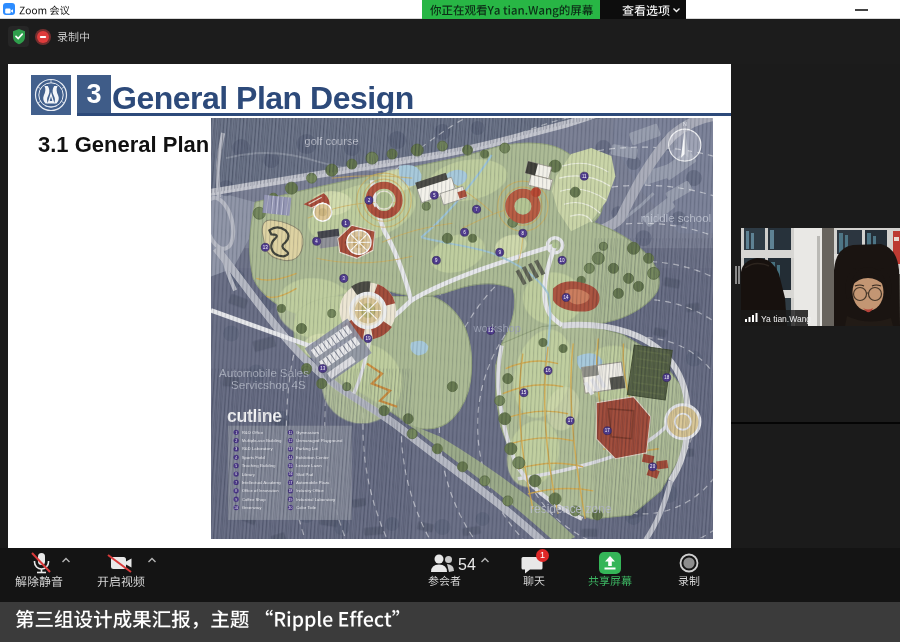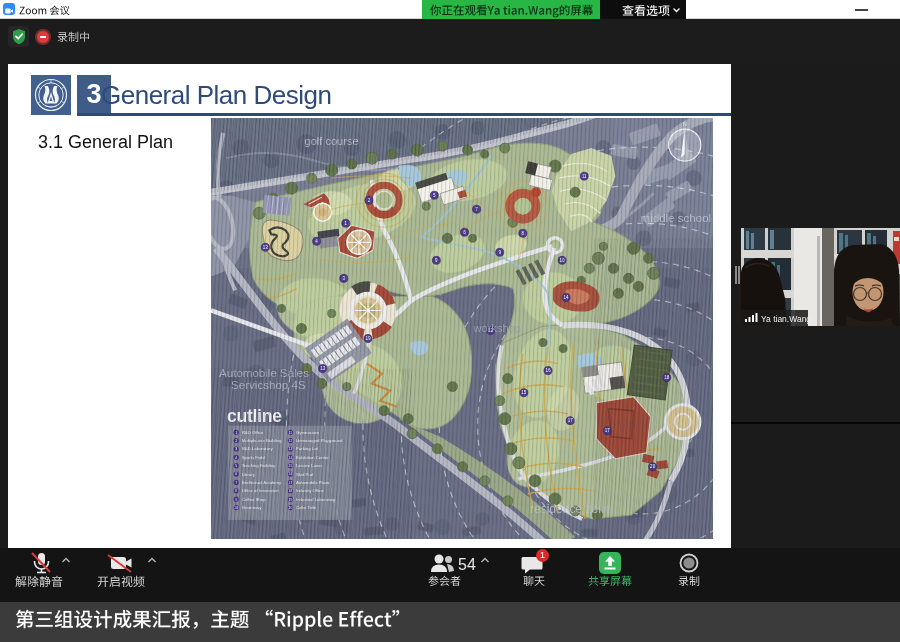--- a/index.html
+++ b/index.html
@@ -66,25 +66,25 @@
       <line x1="7" y1="28" x2="9.8" y2="26.2"></line>
     </g>
     <path d="M13.5 11 C15 14 14.5 17 12.8 20.5 C11.5 23.5 12.5 26.5 14.5 28.5 L17 28.5 C15.5 25.5 15.8 23 17.5 20 C19 17 18.5 13.5 16.8 11 Z" fill="#f2f5f9"></path>
     <path d="M26.5 11 C25 14 25.5 17 27.2 20.5 C28.5 23.5 27.5 26.5 25.5 28.5 L23 28.5 C24.5 25.5 24.2 23 22.5 20 C21 17 21.5 13.5 23.2 11 Z" fill="#f2f5f9"></path>
     <path d="M20 17 L23.5 28.5 L16.5 28.5 Z M20 21.5 L21.3 26 L18.7 26 Z" fill="#f2f5f9" fill-rule="evenodd"></path>
     <path d="M14 30.5 C18 32.3 22 32.3 26 30.5" fill="none" stroke="#dfe5ef" stroke-width="0.9"></path>
   </svg>
 
 <div class="abs" style="left:77px;top:75px;width:34px;height:38px;background:#3f5c88;color:#fff;font-size:27px;font-weight:bold;text-align:center;line-height:38px">3</div>
 
-<div class="abs" style="left:101px;top:80px;color:#2d4a7a;font-size:26px;font-weight:normal;letter-spacing:-0.5px">General Plan Design</div>
+<div class="abs" style="left:112px;top:80px;color:#2d4a7a;font-size:32px;font-weight:bold;letter-spacing:-0.5px">General Plan Design</div>
 
 <div class="abs" style="left:77px;top:113px;width:654px;height:2.5px;background:#2d4a7a"></div>
 
-<div class="abs" style="left:38px;top:132px;color:#111;font-size:18px;font-weight:normal">3.1 General Plan</div>
+<div class="abs" style="left:38px;top:132px;color:#111;font-size:22px;font-weight:bold">3.1 General Plan</div>
 <svg class="abs" style="left:211px;top:118px" width="502" height="421" viewBox="0 0 499 420" preserveAspectRatio="none">
     <defs>
       <pattern id="vs" width="4" height="10" patternUnits="userSpaceOnUse" patternTransform="rotate(3)">
         <rect width="4" height="10" fill="none"></rect>
         <rect x="0" width="1" height="10" fill="rgba(25,30,50,0.16)"></rect>
         <rect x="2" width="0.8" height="10" fill="rgba(255,255,255,0.07)"></rect>
       </pattern>
       <pattern id="vs2" width="3.2" height="10" patternUnits="userSpaceOnUse" patternTransform="rotate(5)">
         <rect x="0" width="1" height="10" fill="rgba(20,24,44,0.22)"></rect>
       </pattern>

